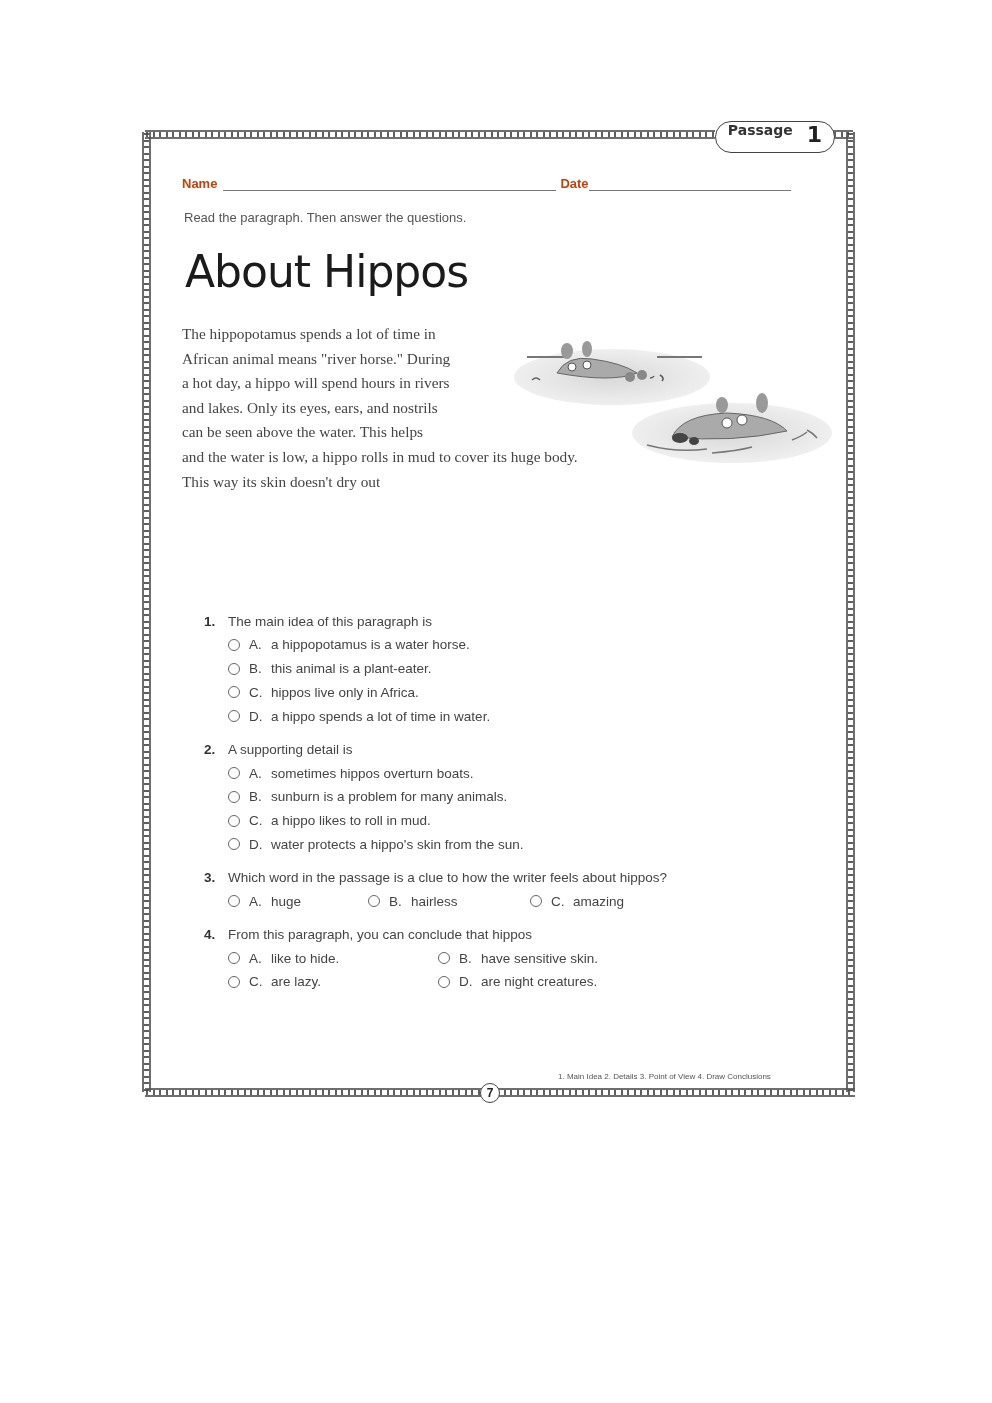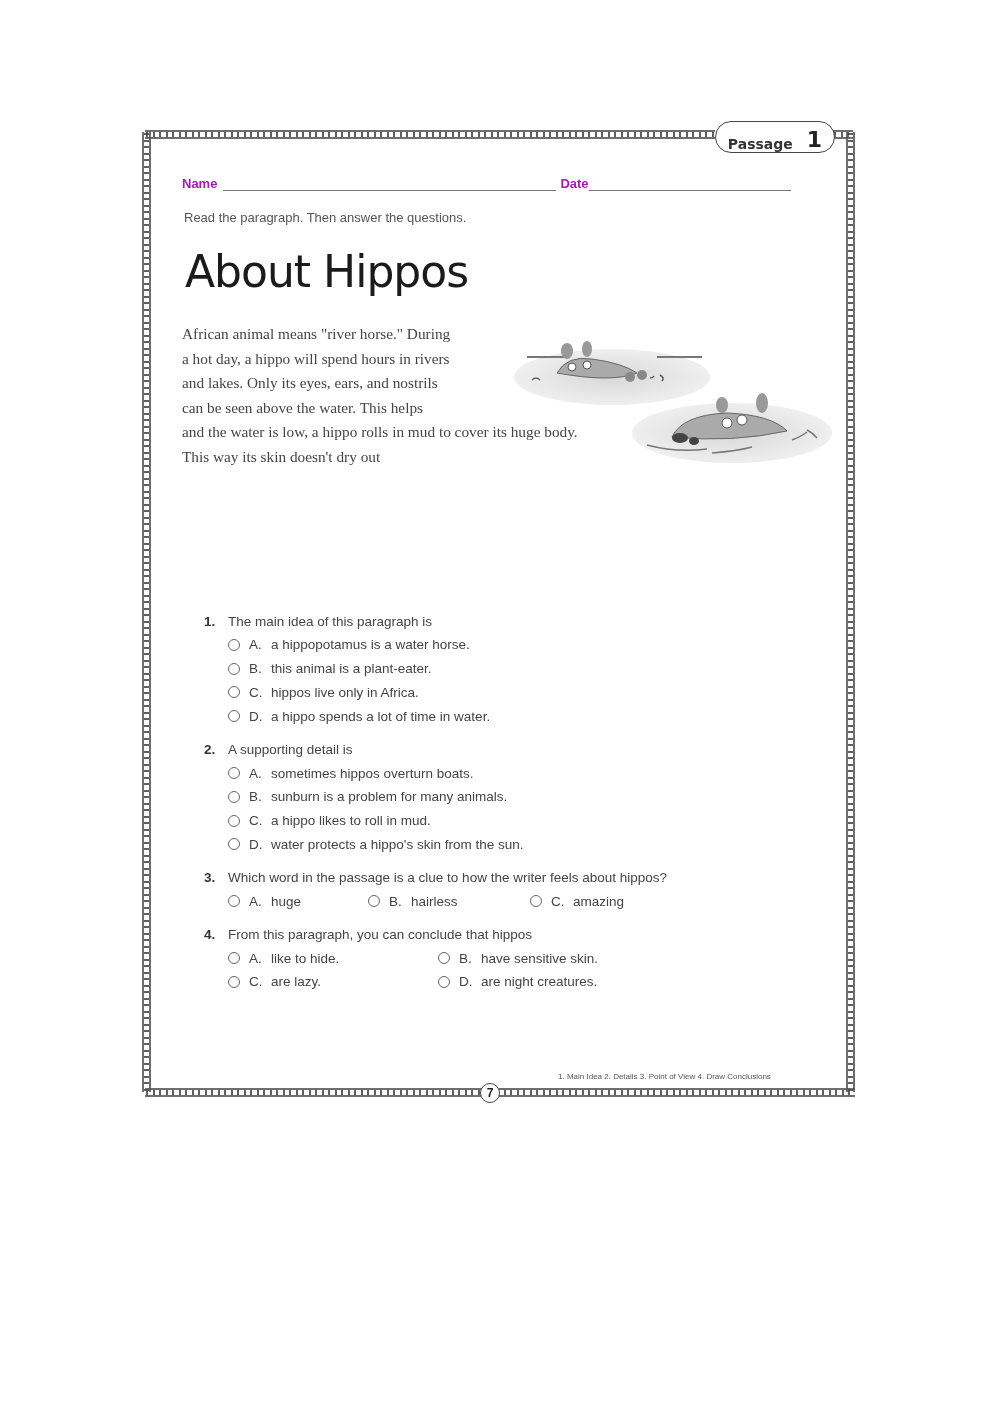--- a/index.html
+++ b/index.html
@@ -8,25 +8,25 @@
   
   .chain-h { position:absolute; height:9px;
     background-image:
       repeating-linear-gradient(90deg, transparent 0 1px, #444 1px 3px, transparent 3px 8px, #444 8px 10px, transparent 10px 13px);
     border-top:2px solid #555; border-bottom:2px solid #555; box-sizing:border-box; opacity:.85; }
   .chain-v { position:absolute; width:9px;
     background-image:
       repeating-linear-gradient(0deg, transparent 0 1px, #444 1px 3px, transparent 3px 8px, #444 8px 10px, transparent 10px 13px);
     border-left:2px solid #555; border-right:2px solid #555; box-sizing:border-box; opacity:.85; }
 
-  .passage-badge { position:absolute; left:715px; top:121px; width:118px; height:30px; border:1.5px solid #444; border-radius:16px; background:#fff; display:flex; align-items:flex-end; justify-content:center; gap:14px; }
+  .passage-badge { position:absolute; left:715px; top:121px; width:118px; height:30px; border:1.5px solid #444; border-radius:16px; background:#fff; display:flex; align-items:flex-start; justify-content:center; gap:14px; }
   .passage-badge .lbl { font-family:"DejaVu Sans", sans-serif; font-weight:bold; font-size:14px; color:#333; }
   .passage-badge .num { font-family:"DejaVu Sans", sans-serif; font-weight:bold; font-size:22px; color:#222; }
 
-  .name-row { position:absolute; left:182px; top:176px; width:620px; display:flex; align-items:center; font-weight:bold; font-size:13px; color:#a21caf; }
+  .name-row { position:absolute; left:182px; top:176px; width:620px; display:flex; align-items:center; font-weight:bold; font-size:13px; color:#c2410c; }
   .name-row .line { border-bottom:1px solid #777; height:14px; }
   .instructions { position:absolute; left:184px; top:210px; font-size:13px; color:#555; }
 
   .title { position:absolute; left:185px; top:246px; font-family:"DejaVu Sans", sans-serif; font-weight:normal; font-size:44px; letter-spacing:-1px; color:#1b1b1b; }
 
   .passage { position:absolute; left:182px; top:322px; width:480px; font-family:"Liberation Serif", serif; font-size:15.3px; line-height:24.6px; color:#444; }
   .passage .ln { display:block; white-space:nowrap; }
 
   .illustration { position:absolute; left:512px; top:335px; width:320px; height:130px; }
 
@@ -62,20 +62,21 @@
   <span class="line" style="width:333px; margin-left:6px; margin-right:4px;"></span>
   <span>Date</span>
   <span class="line" style="width:202px;"></span>
 </div>
 
 <div class="instructions">Read the paragraph. Then answer the questions.</div>
 
 <div class="title">About Hippos</div>
 
 <div class="passage">
+  <span class="ln">The hippopotamus spends a lot of time in</span>
   <span class="ln">African animal means "river horse." During</span>
   <span class="ln">a hot day, a hippo will spend hours in rivers</span>
   <span class="ln">and lakes. Only its eyes, ears, and nostrils</span>
   <span class="ln">can be seen above the water. This helps</span>
   <span class="ln">and the water is low, a hippo rolls in mud to cover its huge body.</span>
   <span class="ln">This way its skin doesn't dry out</span>
 </div>
 
 <svg class="illustration" viewBox="0 0 320 130">
   <defs>

